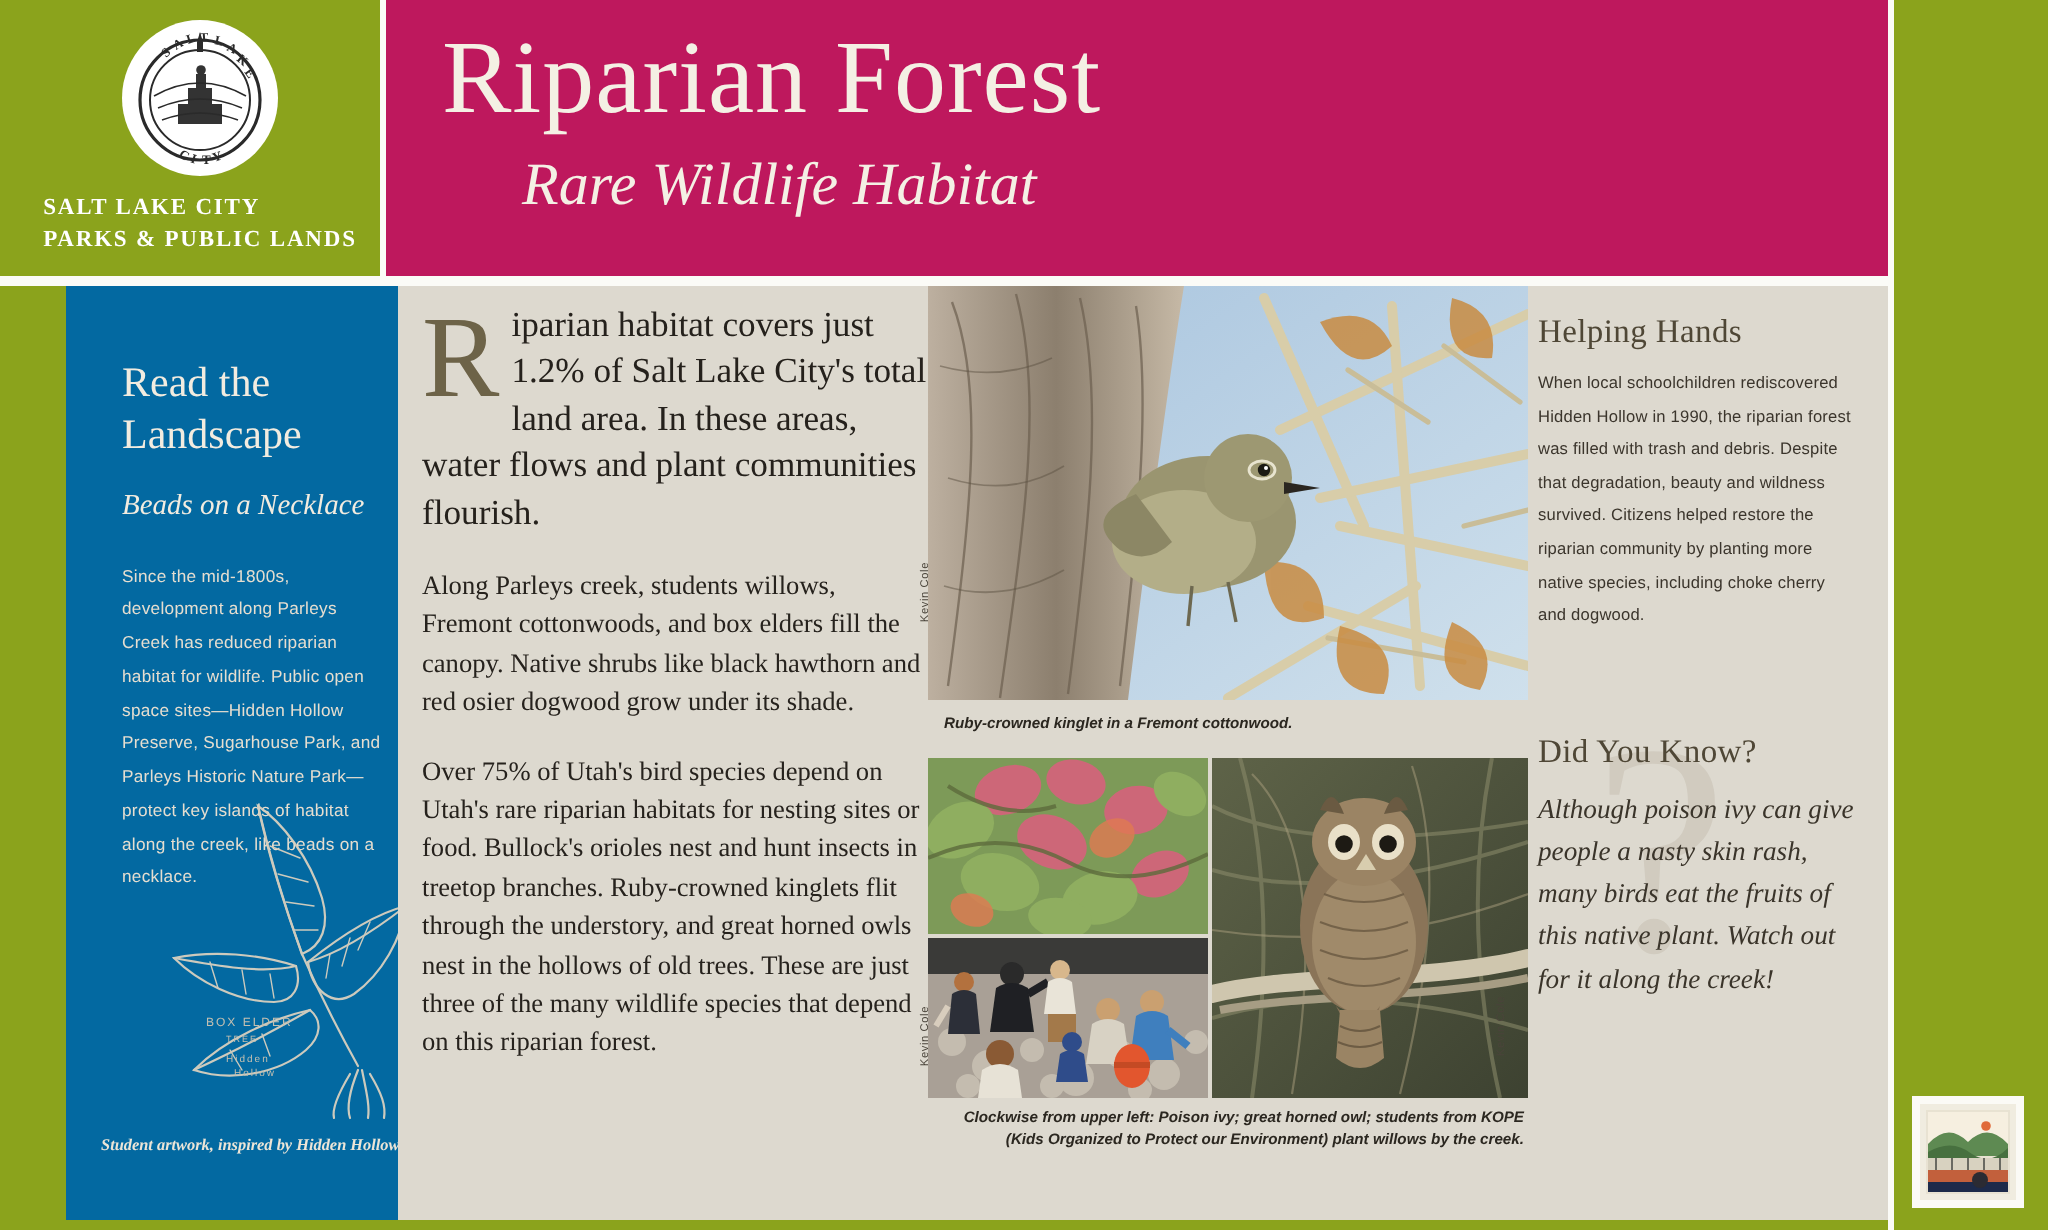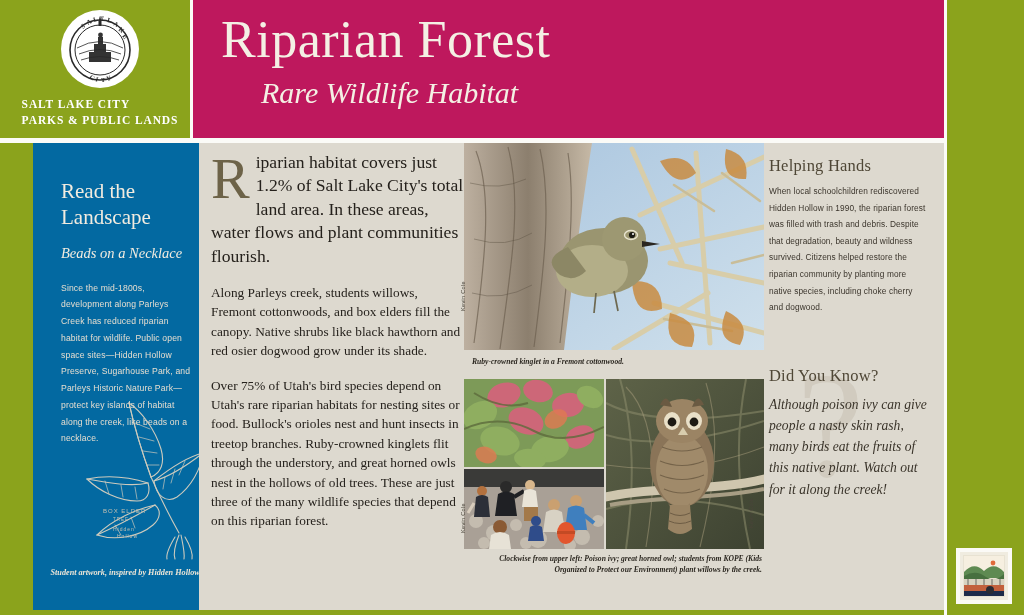--- a/index.html
+++ b/index.html
@@ -89,21 +89,21 @@
   .para{
     font-family:"Liberation Serif", serif;
     font-size:13.3px;line-height:1.46;color:#26221d;margin:15px 0 0 0;
   }
 
   
   .photo-main{
     position:absolute;left:265px;top:0px;width:300px;height:207px;overflow:hidden;background:#b9a98d;
   }
   .cap{
-    font-family:Liberation Serif, serif;font-style:italic;font-weight:bold;
+    font-family:Liberation Sans, sans-serif;font-style:italic;font-weight:bold;
     font-size:7.6px;color:#2b2720;line-height:1.5;
   }
   .cap-main{position:absolute;left:273px;top:213px;width:290px;}
   .collage{position:absolute;left:265px;top:236px;width:300px;height:170px;}
   .ph{position:absolute;overflow:hidden;}
   .ph-ivy{left:0;top:0;width:140px;height:88px;background:#6f8a4c;}
   .ph-kids{left:0;top:90px;width:140px;height:80px;background:#8d8b83;}
   .ph-owl{left:142px;top:0;width:158px;height:170px;background:#5d5b45;}
   .cap-collage{position:absolute;left:273px;top:410px;width:290px;text-align:right;}
   .credit{

